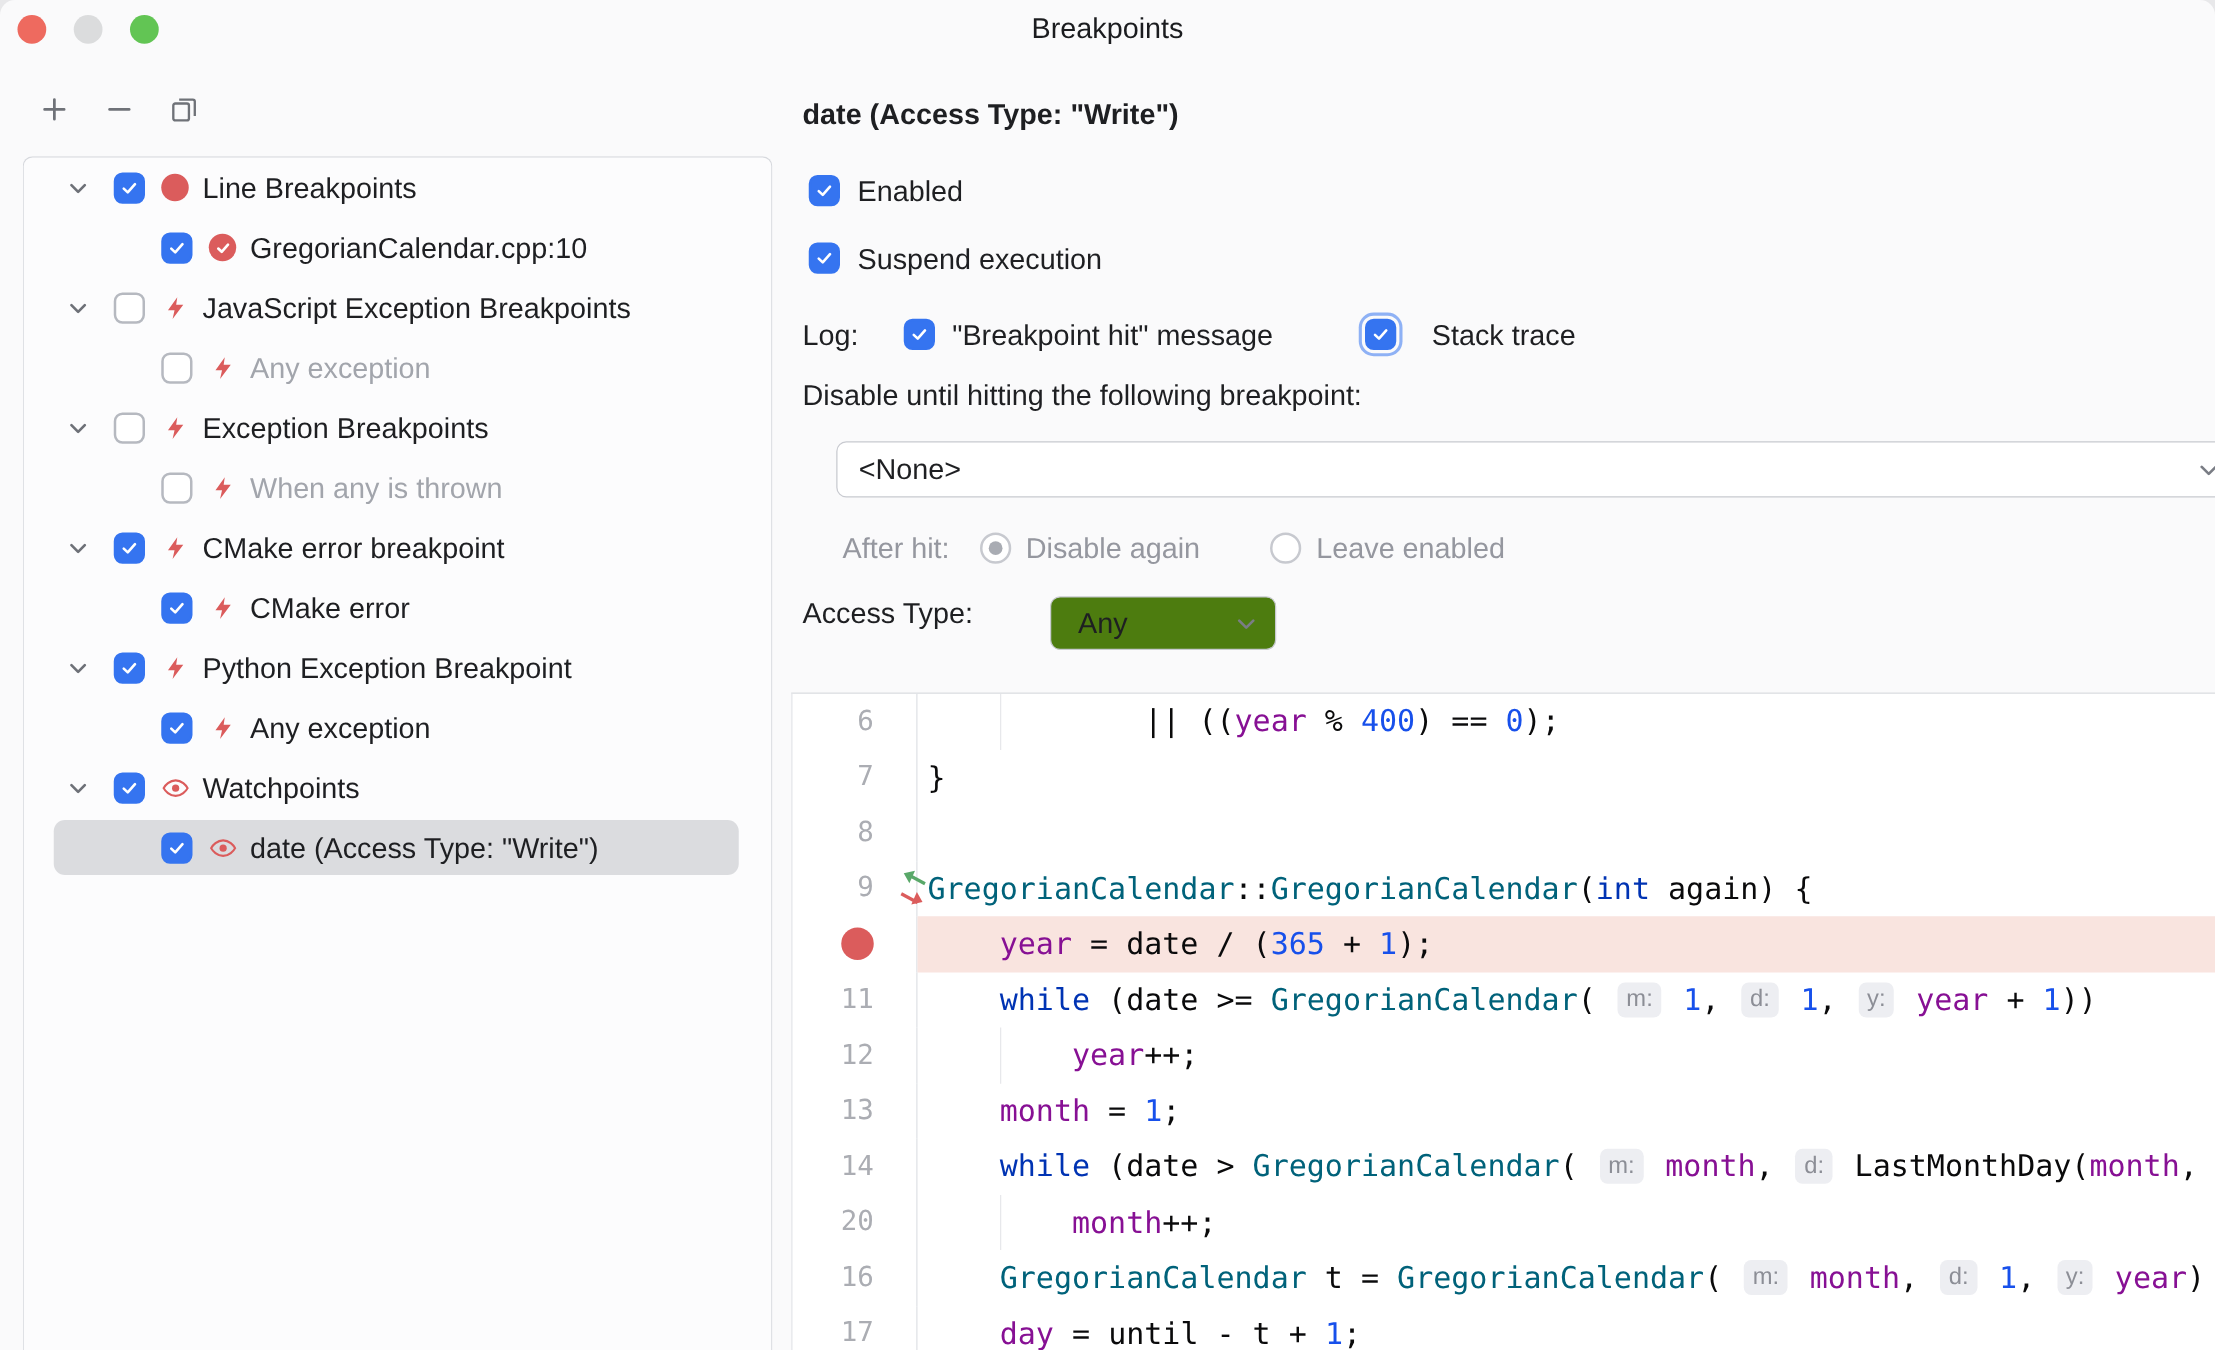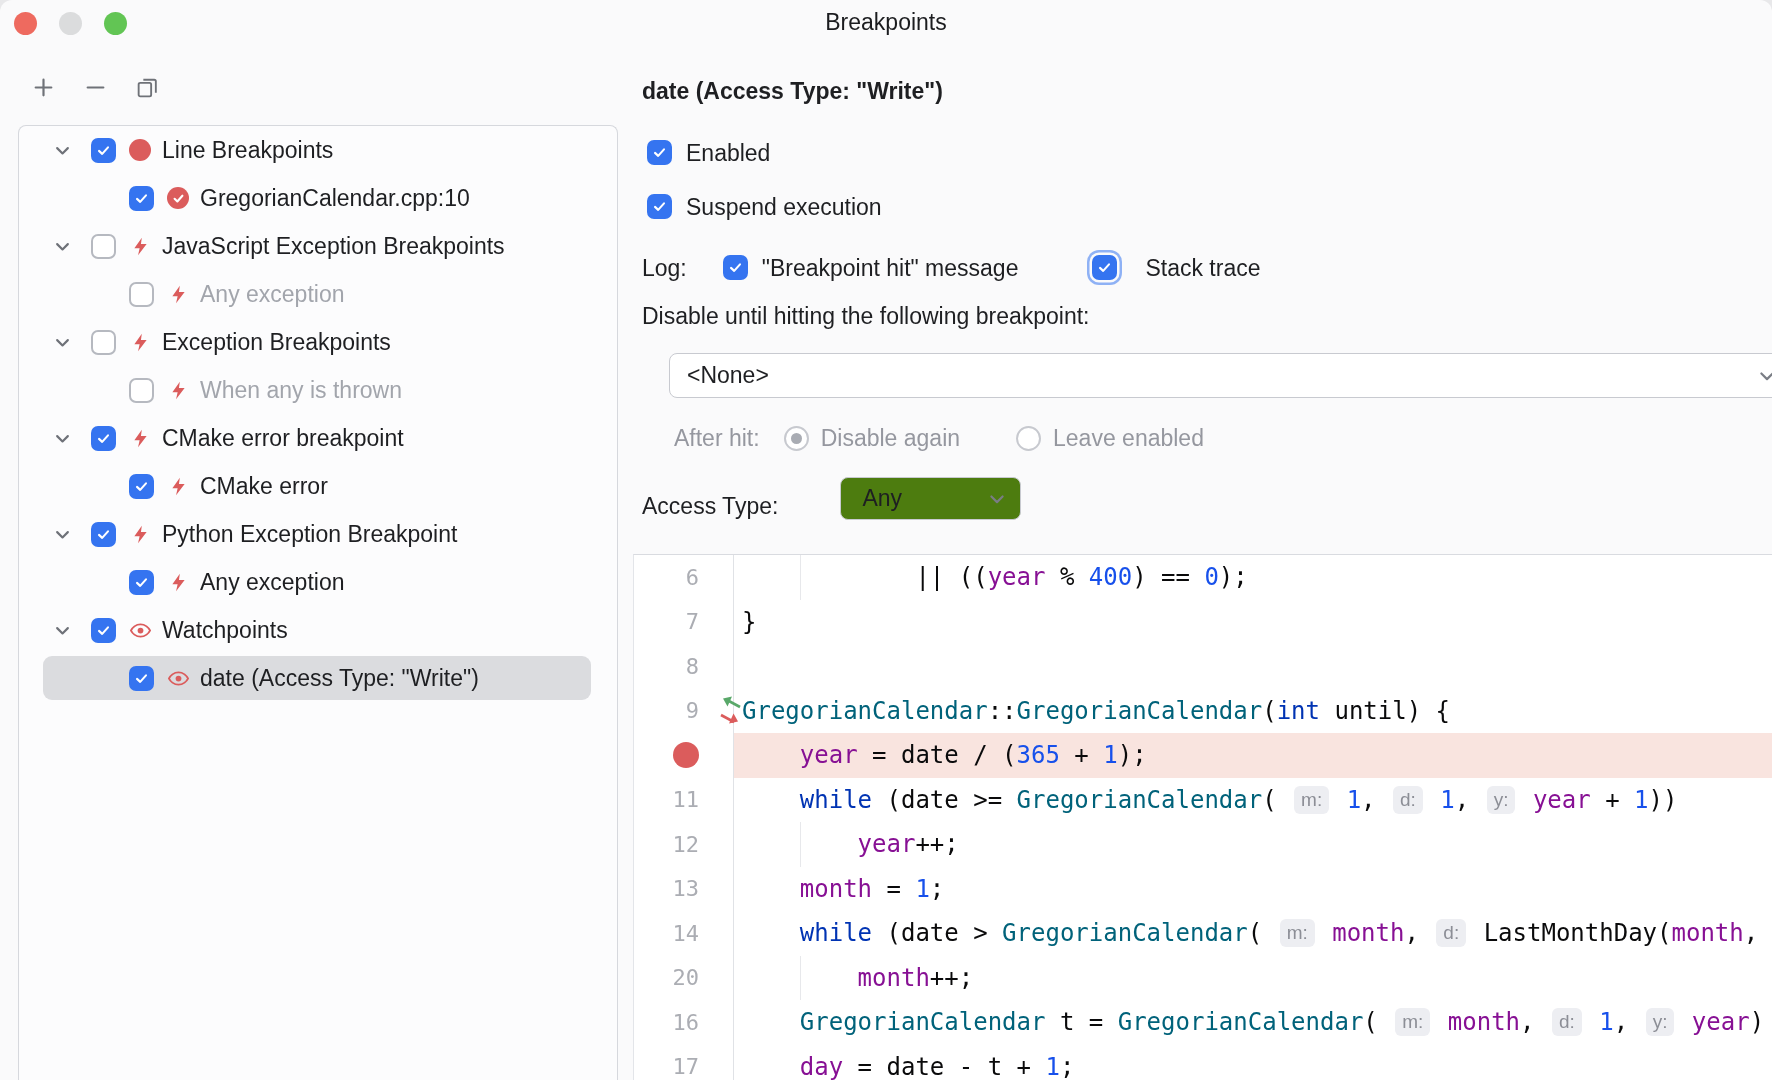--- a/index.html
+++ b/index.html
@@ -48,21 +48,21 @@
   .cb.focus{box-shadow:0 0 0 2.5px #FAFAFB,0 0 0 5px rgba(53,116,240,.55)}
   .d-disable{position:absolute;left:642px;top:303px;font-size:23px}
   .combo{position:absolute;left:669px;top:353px;width:1117px;height:45px;background:#fff;border:1px solid #C8CAD0;
          border-radius:8px;display:flex;align-items:center;padding-left:17px;font-size:23px}
   .dd-chev{position:absolute;right:8px;top:50%;transform:translateY(-50%);display:flex}
   .afterhit{position:absolute;left:674px;top:425px;display:flex;align-items:center;font-size:23px;color:#95979F}
   .radio{width:25px;height:25px;border:2px solid #C7C9CF;border-radius:50%;background:#fff;margin-right:12px;
          display:flex;align-items:center;justify-content:center;flex:none}
   .radio.on::after{content:"";width:11px;height:11px;border-radius:50%;background:#A9ACB3}
   .r1{margin-left:24px}.r2{margin-left:56px}
-  .accessrow{position:absolute;left:642px;top:477px;display:flex;align-items:flex-end;font-size:23px}
+  .accessrow{position:absolute;left:642px;top:477px;display:flex;align-items:flex-start;font-size:23px}
   .dropdown{margin-left:62px;width:181px;height:43px;border:1px solid #C8CAD0;border-radius:8px;background:#4d7c0f;
             display:flex;align-items:center;padding-left:21px;position:relative}
   .dropdown .dd-chev{right:13px}
 
   
   .editor{position:absolute;left:633px;top:554px;width:1200px;height:540px;background:#fff;
           border-top:1px solid #D9DBE0;border-left:1px solid #E3E5E9;overflow:hidden;
           font-family:"DejaVu Sans Mono",monospace;font-size:24px;color:#0A0A0B}
   .cline{position:relative;height:44.5px;display:flex;align-items:stretch}
   .gut{width:100px;flex:none;display:flex;align-items:center;justify-content:flex-end;padding-right:34px;
@@ -395,21 +395,21 @@
           <div class="codecell"></div>
         </div>
         <div class="cline">
           <div class="gut">9</div>
           <span class="goto-arrows"><svg viewBox="0 0 32 38" width="32" height="38">
               <path d="M26 15 13 8" stroke="#59A869" stroke-width="2.6" fill="none"></path>
               <path d="M18 4.5 9 6.5l4.5 8Z" fill="#59A869"></path>
               <path d="M7 23l13 7" stroke="var(--breakpoint-red)" stroke-width="2.6" fill="none"></path>
               <path d="M15 31.5l9-2-4.5-8Z" fill="var(--breakpoint-red)"></path>
             </svg></span>
-          <div class="codecell"><span class="tk-t">GregorianCalendar</span><span class="tk-p">::</span><span class="tk-t">GregorianCalendar</span><span class="tk-p">(</span><span class="tk-k">int</span><span class="tk-p"> until) {</span></div>
+          <div class="codecell"><span class="tk-t">GregorianCalendar</span><span class="tk-p">::</span><span class="tk-t">GregorianCalendar</span><span class="tk-p">(</span><span class="tk-k">int</span><span class="tk-p"> again) {</span></div>
         </div>
         <div class="cline bp">
           <div class="gut">
             <span class="bdot"></span>
           </div>
           <div class="codecell"><span class="tk-p">    </span><span class="tk-f">year</span><span class="tk-p"> = date / (</span><span class="tk-n">365</span><span class="tk-p"> + </span><span class="tk-n">1</span><span class="tk-p">);</span></div>
         </div>
         <div class="cline">
           <div class="gut">11</div>
           <div class="codecell"><span class="tk-p">    </span><span class="tk-k">while</span><span class="tk-p"> (date &gt;= </span><span class="tk-t">GregorianCalendar</span><span class="tk-p">( </span><span class="tk-h">m:</span><span class="tk-p"> </span><span class="tk-n">1</span><span class="tk-p">, </span><span class="tk-h">d:</span><span class="tk-p"> </span><span class="tk-n">1</span><span class="tk-p">, </span><span class="tk-h">y:</span><span class="tk-p"> </span><span class="tk-f">year</span><span class="tk-p"> + </span><span class="tk-n">1</span><span class="tk-p">))</span></div>
@@ -431,18 +431,18 @@
           <div class="gut">20</div>
           <span class="guide"></span>
           <div class="codecell"><span class="tk-p">        </span><span class="tk-f">month</span><span class="tk-p">++;</span></div>
         </div>
         <div class="cline">
           <div class="gut">16</div>
           <div class="codecell"><span class="tk-p">    </span><span class="tk-t">GregorianCalendar</span><span class="tk-p"> t = </span><span class="tk-t">GregorianCalendar</span><span class="tk-p">( </span><span class="tk-h">m:</span><span class="tk-p"> </span><span class="tk-f">month</span><span class="tk-p">, </span><span class="tk-h">d:</span><span class="tk-p"> </span><span class="tk-n">1</span><span class="tk-p">, </span><span class="tk-h">y:</span><span class="tk-p"> </span><span class="tk-f">year</span><span class="tk-p">)</span></div>
         </div>
         <div class="cline">
           <div class="gut">17</div>
-          <div class="codecell"><span class="tk-p">    </span><span class="tk-f">day</span><span class="tk-p"> = date - t + </span><span class="tk-n">1</span><span class="tk-p">;</span></div>
+          <div class="codecell"><span class="tk-p">    </span><span class="tk-f">day</span><span class="tk-p"> = until - t + </span><span class="tk-n">1</span><span class="tk-p">;</span></div>
         </div>
       </div>
   </div>
 
 </div>
 
 </body></html>

